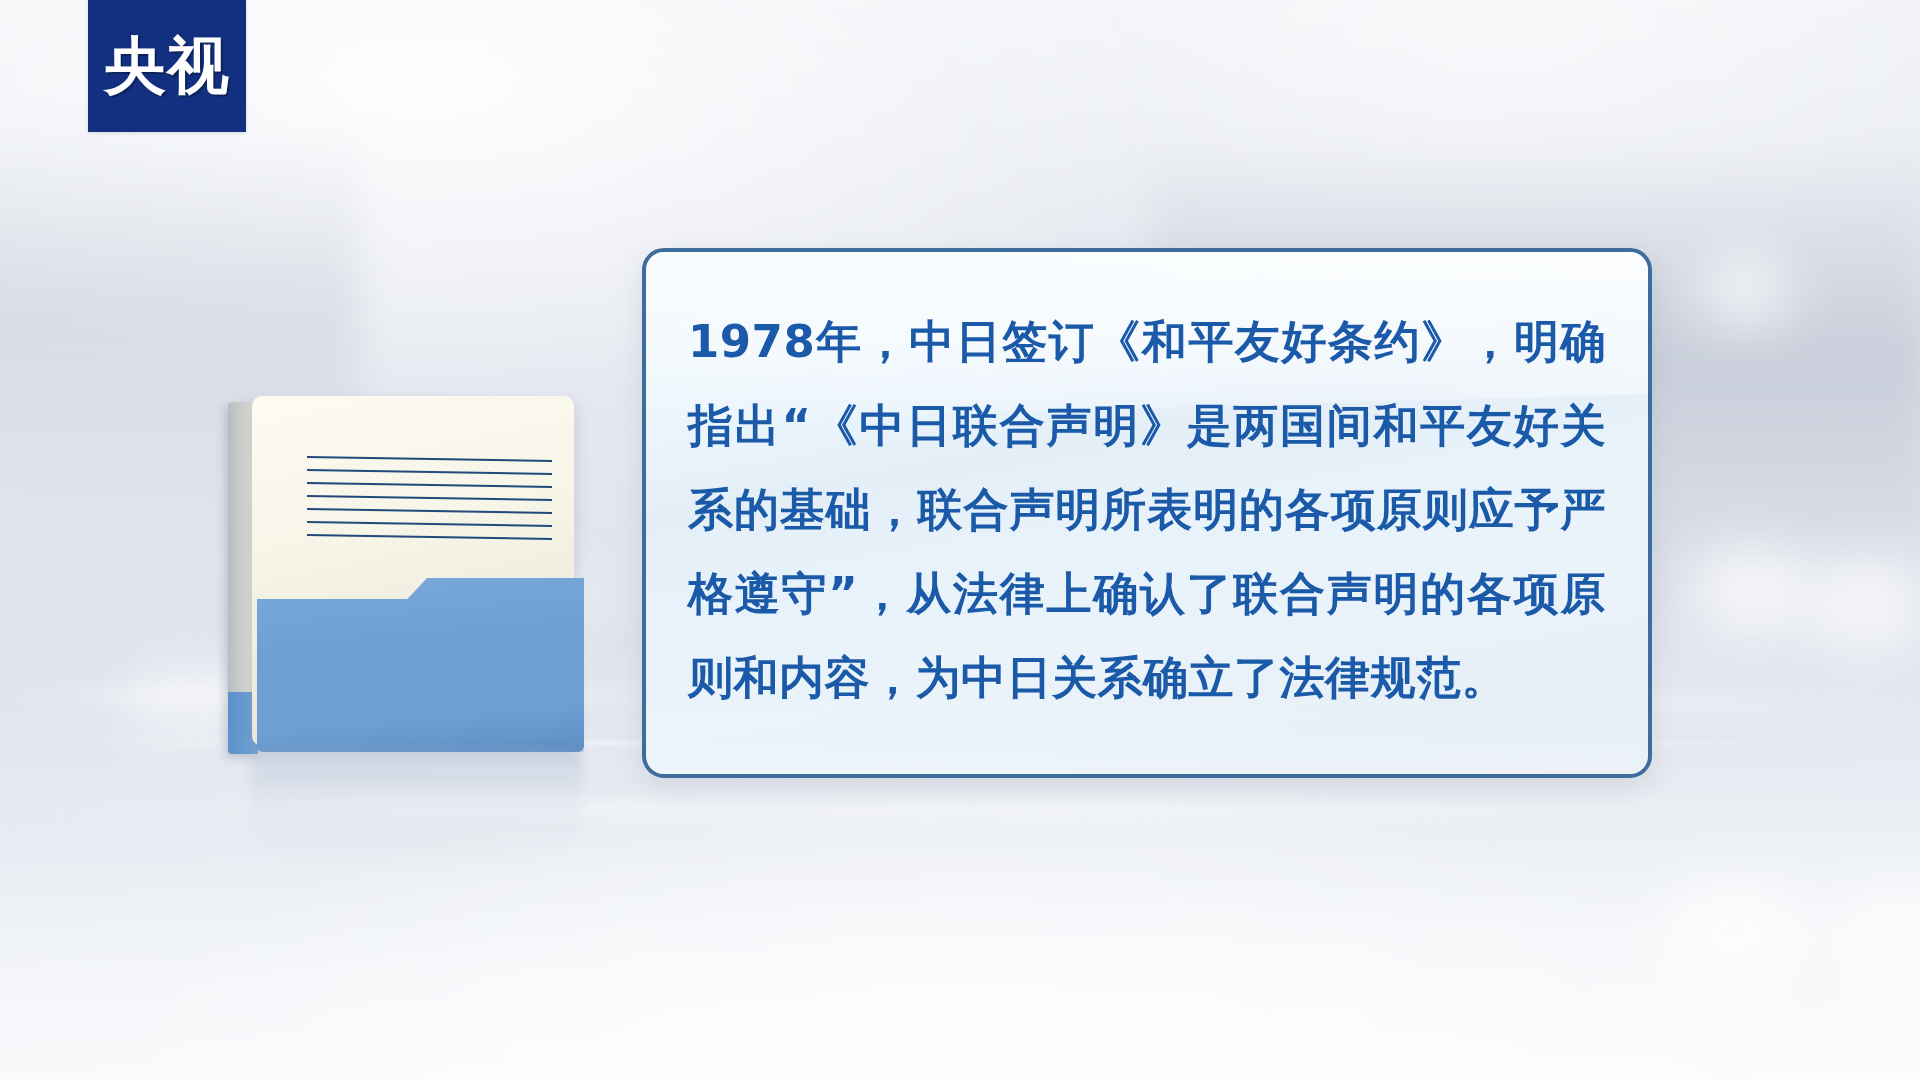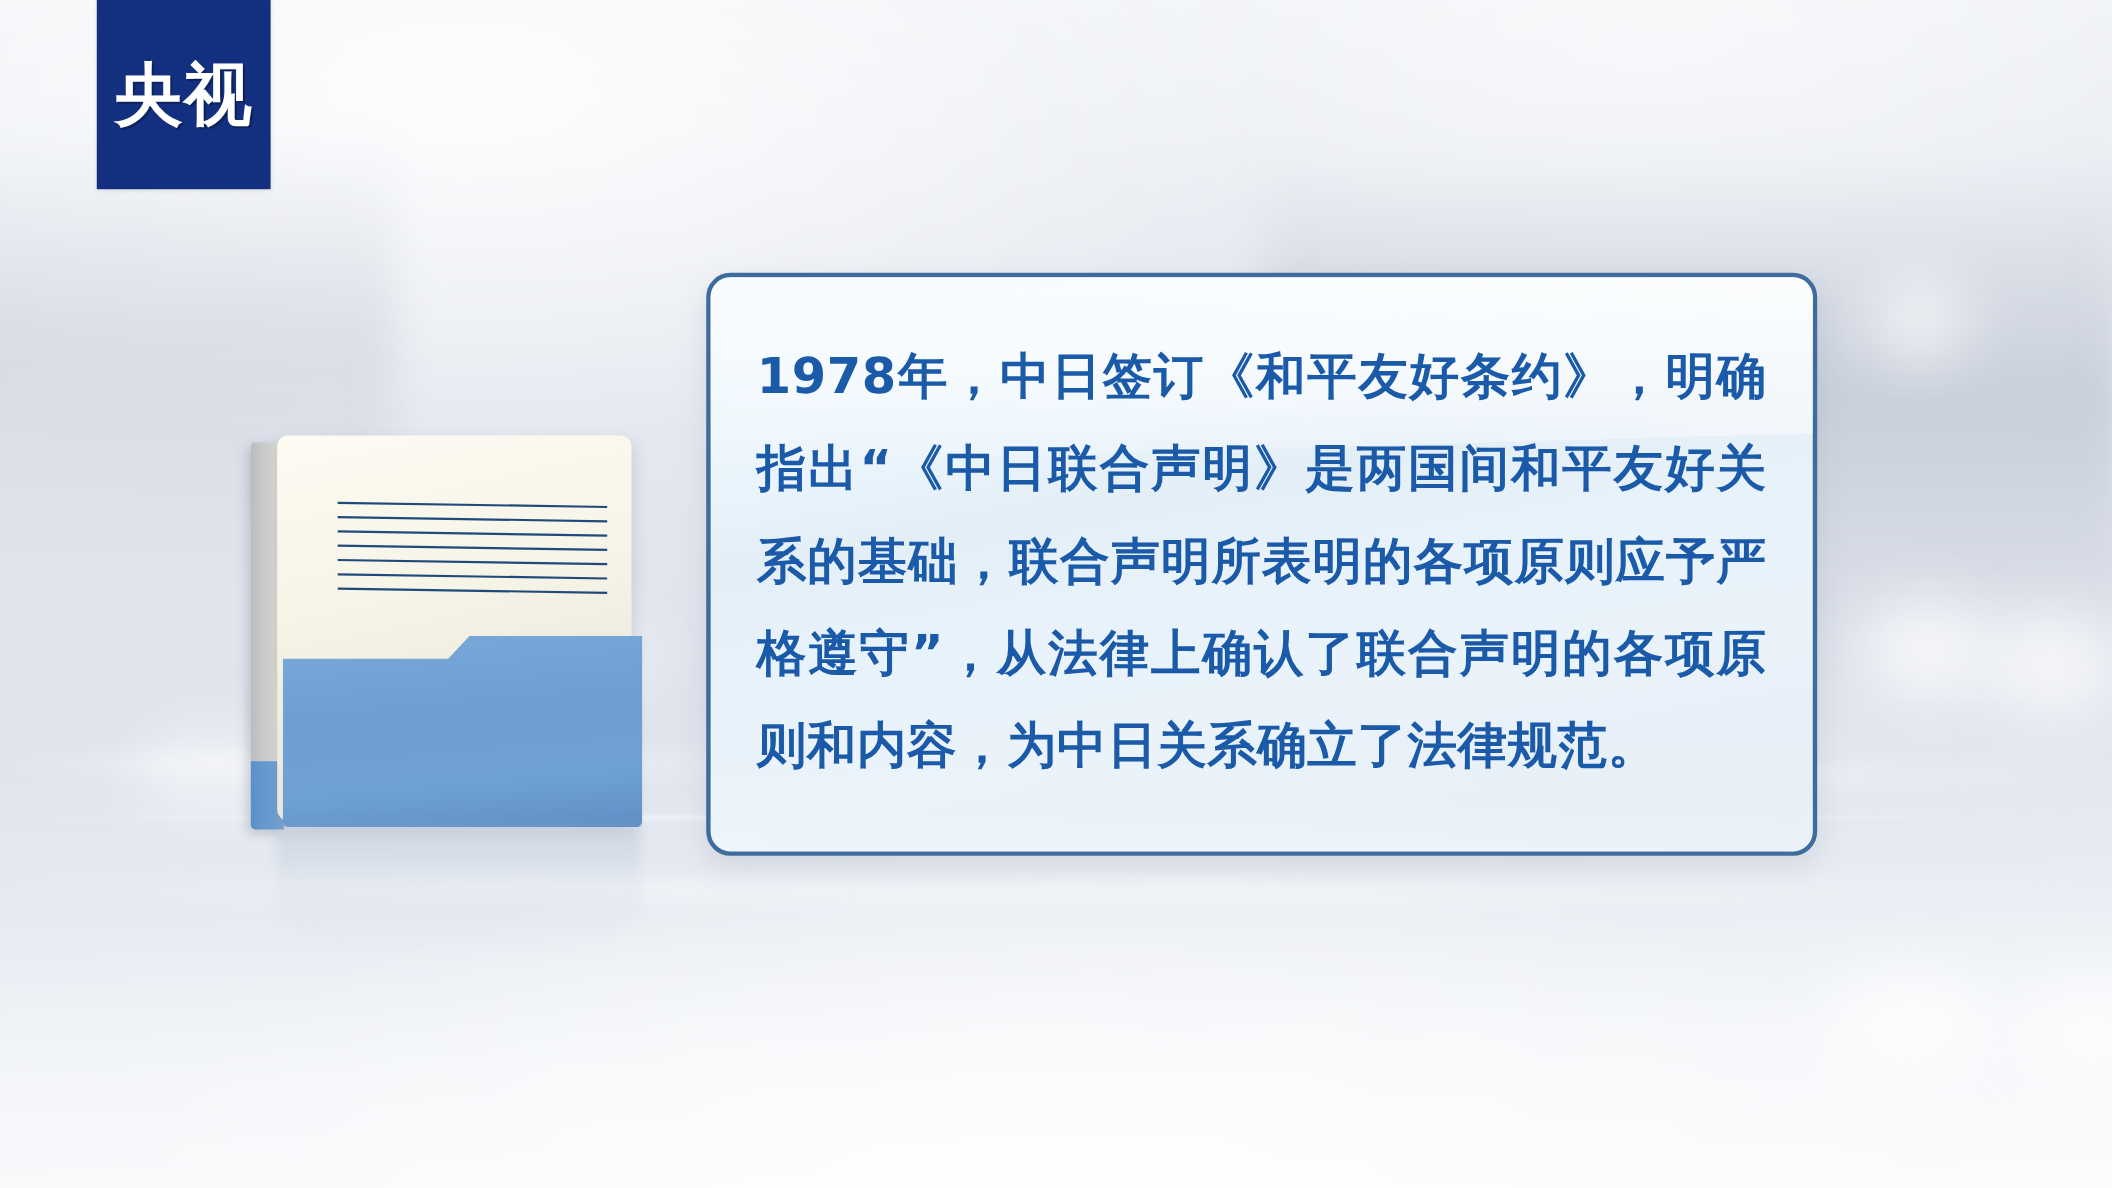--- a/index.html
+++ b/index.html
@@ -66,21 +66,21 @@
     background: linear-gradient(90deg, rgba(255,255,255,0) 0%, rgba(255,255,255,0.9) 25%, rgba(255,255,255,0.95) 70%, rgba(255,255,255,0) 100%);
     filter: blur(2px);
   }
 
   
   #logo {
     position: absolute;
     left: 88px;
     top: 0px;
     width: 158px;
-    height: 172px;
+    height: 132px;
     background: #12307f;
     display: flex;
     flex-direction: column;
     align-items: center;
     justify-content: center;
     box-shadow: 0 1px 4px rgba(0,0,0,0.12);
   }
   .logo-row {
     display: block;
     font-family: "DejaVu Sans", "Liberation Sans", sans-serif;

